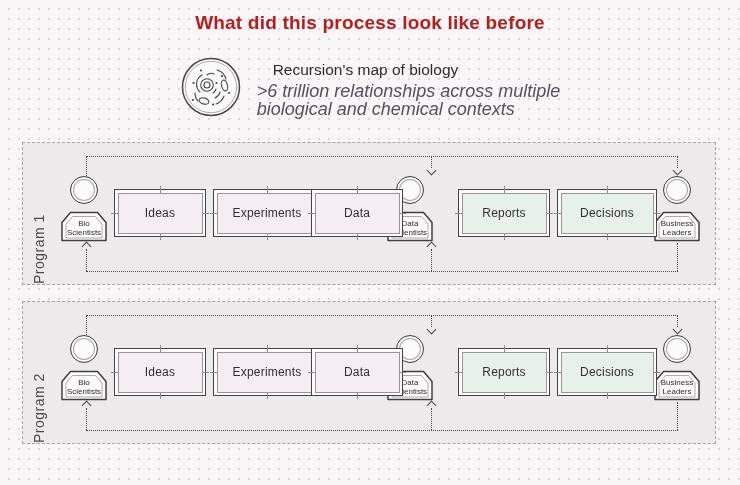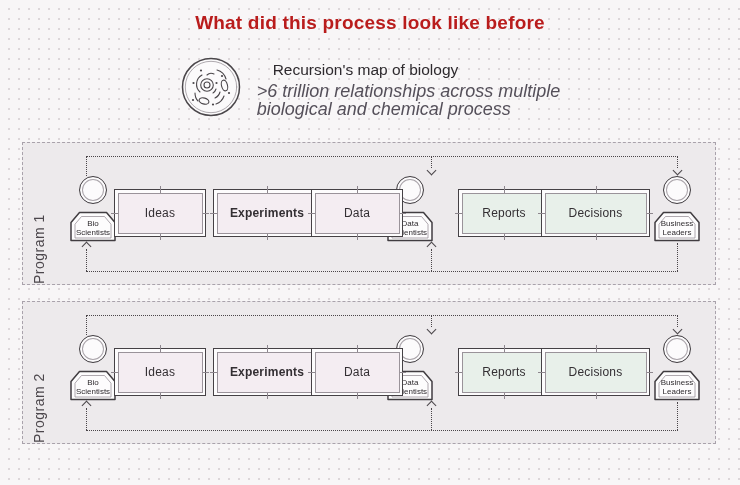--- a/index.html
+++ b/index.html
@@ -58,32 +58,32 @@
     border:1.5px solid #454145;background:#fdfcfd;
   }
   .stage-inner{
     position:absolute;inset:2.5px;border:1px solid #9a939a;
     display:flex;align-items:center;justify-content:center;
     font-size:12px;color:#332f33;letter-spacing:.2px;
   }
   .fill-input .stage-inner{background:#f4edf2;}
   .fill-output .stage-inner{background:#e8f0ea;}
   .s-ideas{left:91px;width:92px;}
-  .s-exp{left:190px;width:108px;font-weight:bold;}
+  .s-exp{left:190px;width:108px;}
   .s-data{left:288px;width:92px;text-align:right;}
   .s-rep{left:435px;width:92px;}
-  .s-dec{left:518px;width:109px;}
+  .s-dec{left:534px;width:100px;}
   .tk{position:absolute;background:#8d868d;}
   .tk-t{left:50%;top:-4px;width:1px;height:8px;}
   .tk-b{left:50%;bottom:-4px;width:1px;height:8px;}
   .tk-l{top:50%;left:-4px;height:1px;width:8px;}
   .tk-r{top:50%;right:-4px;height:1px;width:8px;}
   
   .actor{position:absolute;top:33px;width:46px;height:66px;}
-  .a-bio{left:47px;}
+  .a-bio{left:38px;}
   .a-data{left:364px;}
   .a-biz{left:631px;}
   .head{
     width:28px;height:28px;margin:0 auto;box-sizing:border-box;border-radius:50%;
     border:1.5px solid #413d41;background:#fcfbfc;
     box-shadow:inset 0 0 0 2px #fcfbfc, inset 0 0 0 3px #aba5ab;
   }
   .actor-body{position:absolute;left:0;top:35px;width:46px;height:31px;}
   .actor-body svg{display:block;}
   .actor-label{
@@ -121,21 +121,21 @@
           <circle cx="49" cy="37" r="1.1"></circle>
         <circle cx="33" cy="48.5" r="1.1"></circle>
           <circle cx="13" cy="44" r="1.1"></circle>
         <circle cx="36.5" cy="27" r="1.1"></circle>
       </g>
     </svg>
   </span>
   <div class="legend-text">
     <p class="legend-title">Recursion's map of biology</p>
     <div class="legend-sub">&gt;6 trillion relationships across multiple</div>
-    <div class="legend-sub">biological and chemical process</div>
+    <div class="legend-sub">biological and chemical contexts</div>
   </div>
 </div>
 
 <section class="panel panel-1">
   <div class="prog-label">Program 1</div>
 
   <div class="dot-h top-h"></div>
   <div class="dot-h bot-h"></div>
   <div class="dot-v v-bio-top"></div>
   <div class="dot-v v-data-top"></div>

